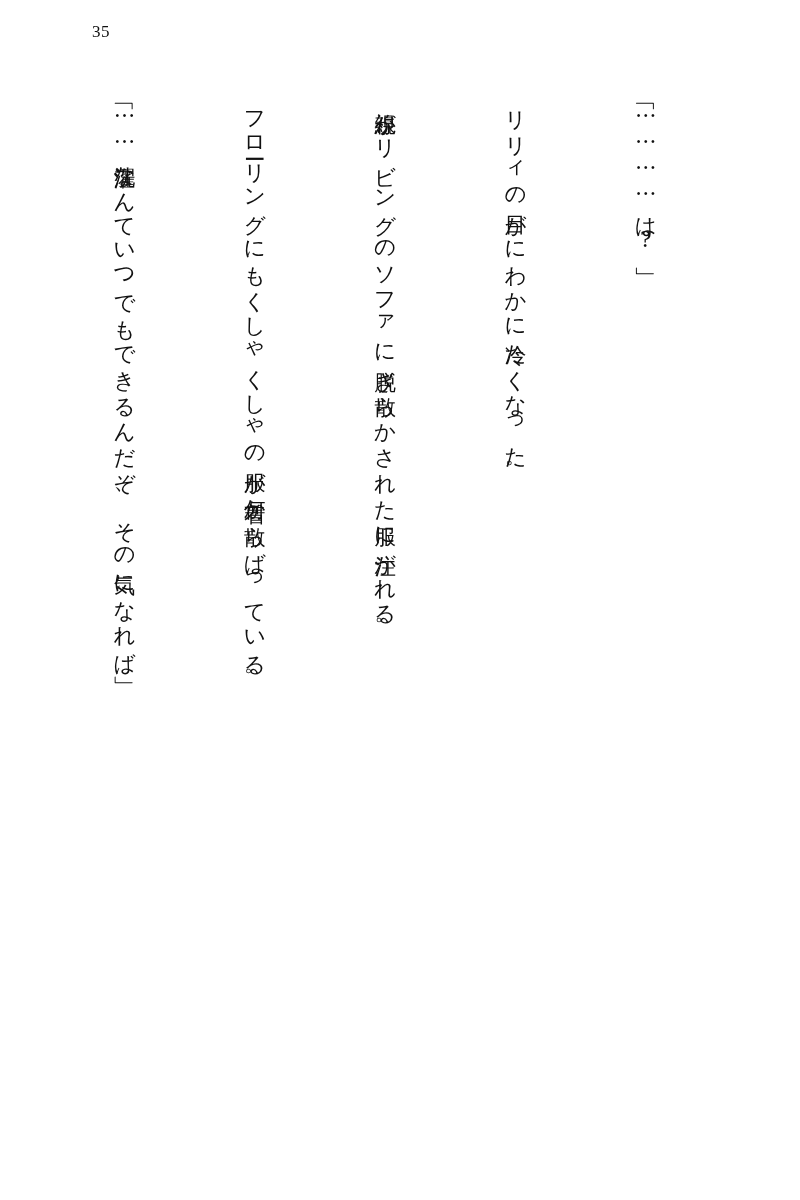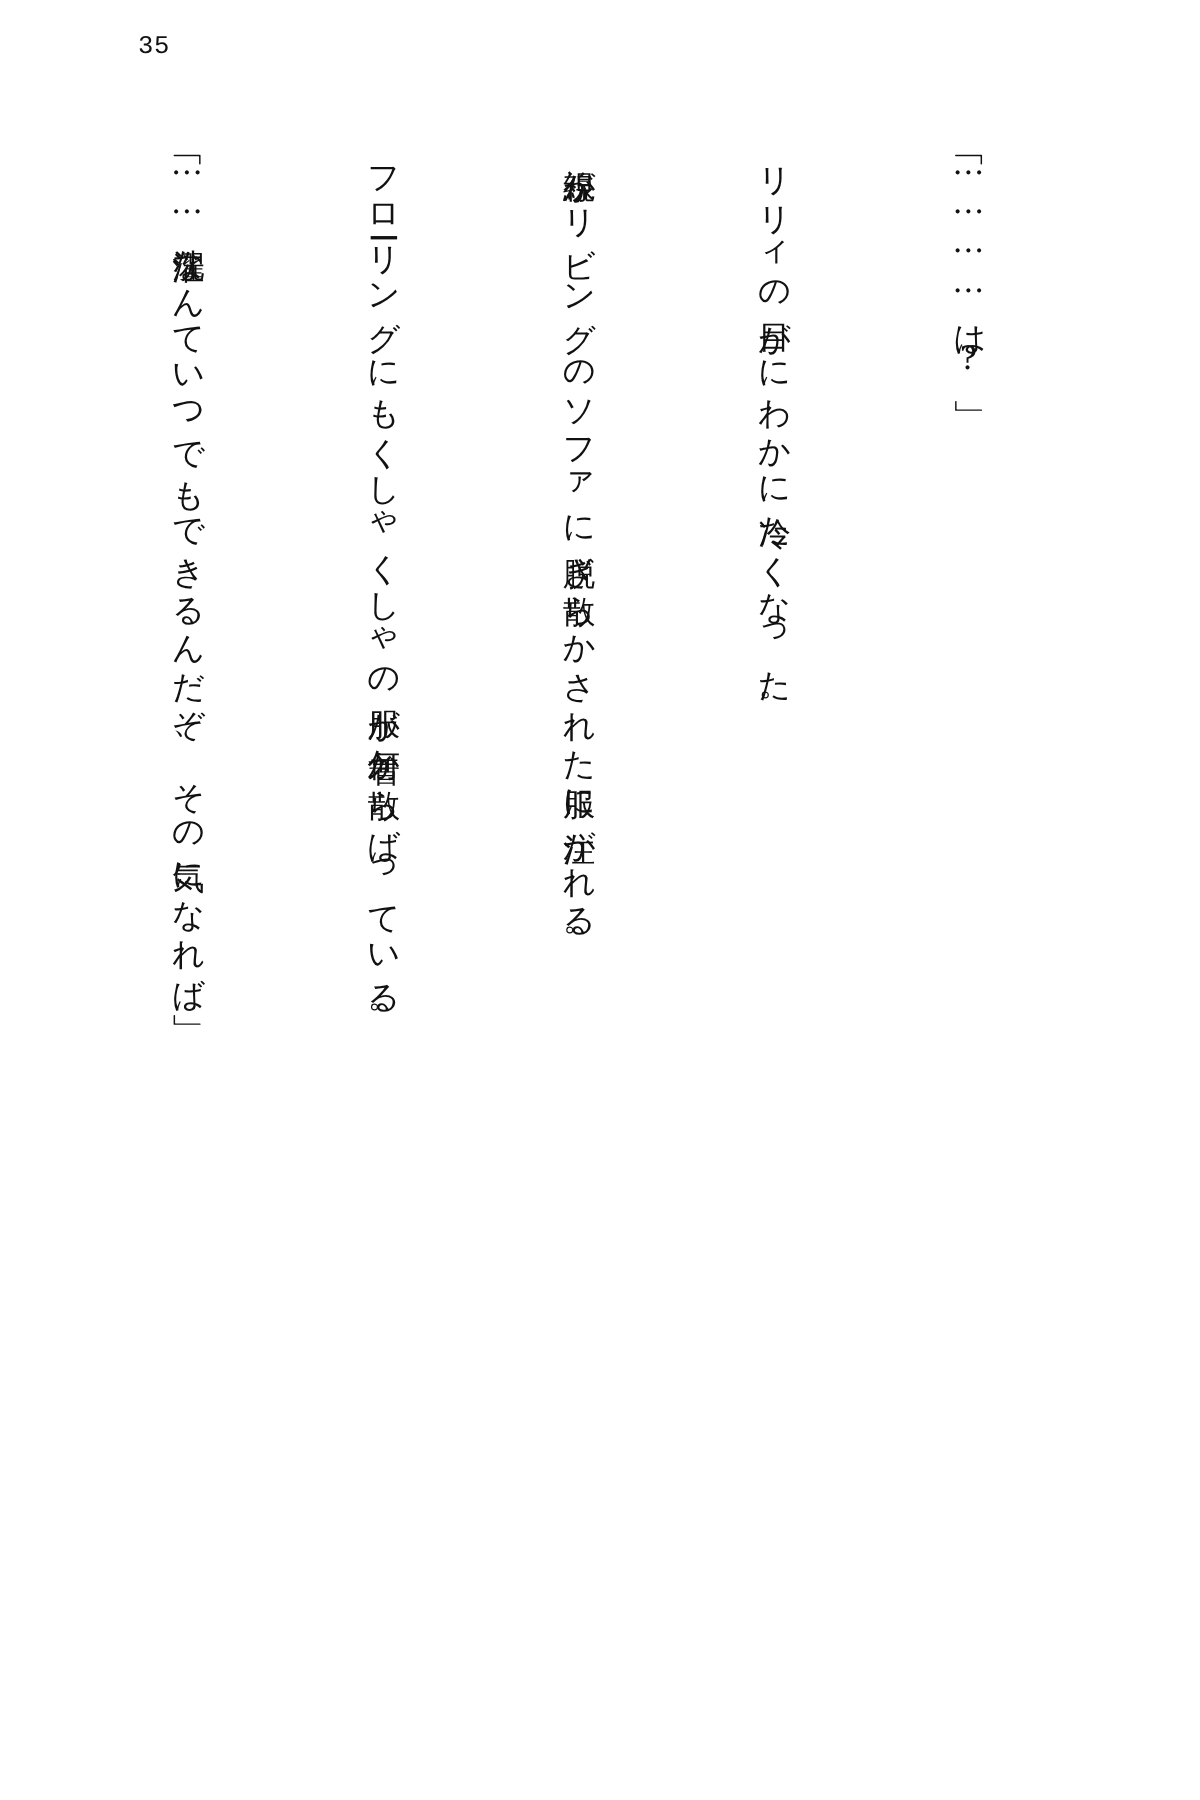--- a/index.html
+++ b/index.html
@@ -19,21 +19,21 @@
     width: 800px;
     height: 1200px;
     background: #ffffff;
     box-sizing: border-box;
   }
   .page-number {
     position: absolute;
     top: 22px;
     left: 92px;
     font-size: 17px;
-    font-family: Liberation Mono, monospace;
+    font-family: Liberation Serif, serif;
     color: #111111;
     letter-spacing: 0.5px;
   }
   .text-body {
     position: absolute;
     top: 96px;
     left: 48px;
     right: 46px;
     bottom: 60px;
     writing-mode: vertical-rl;

